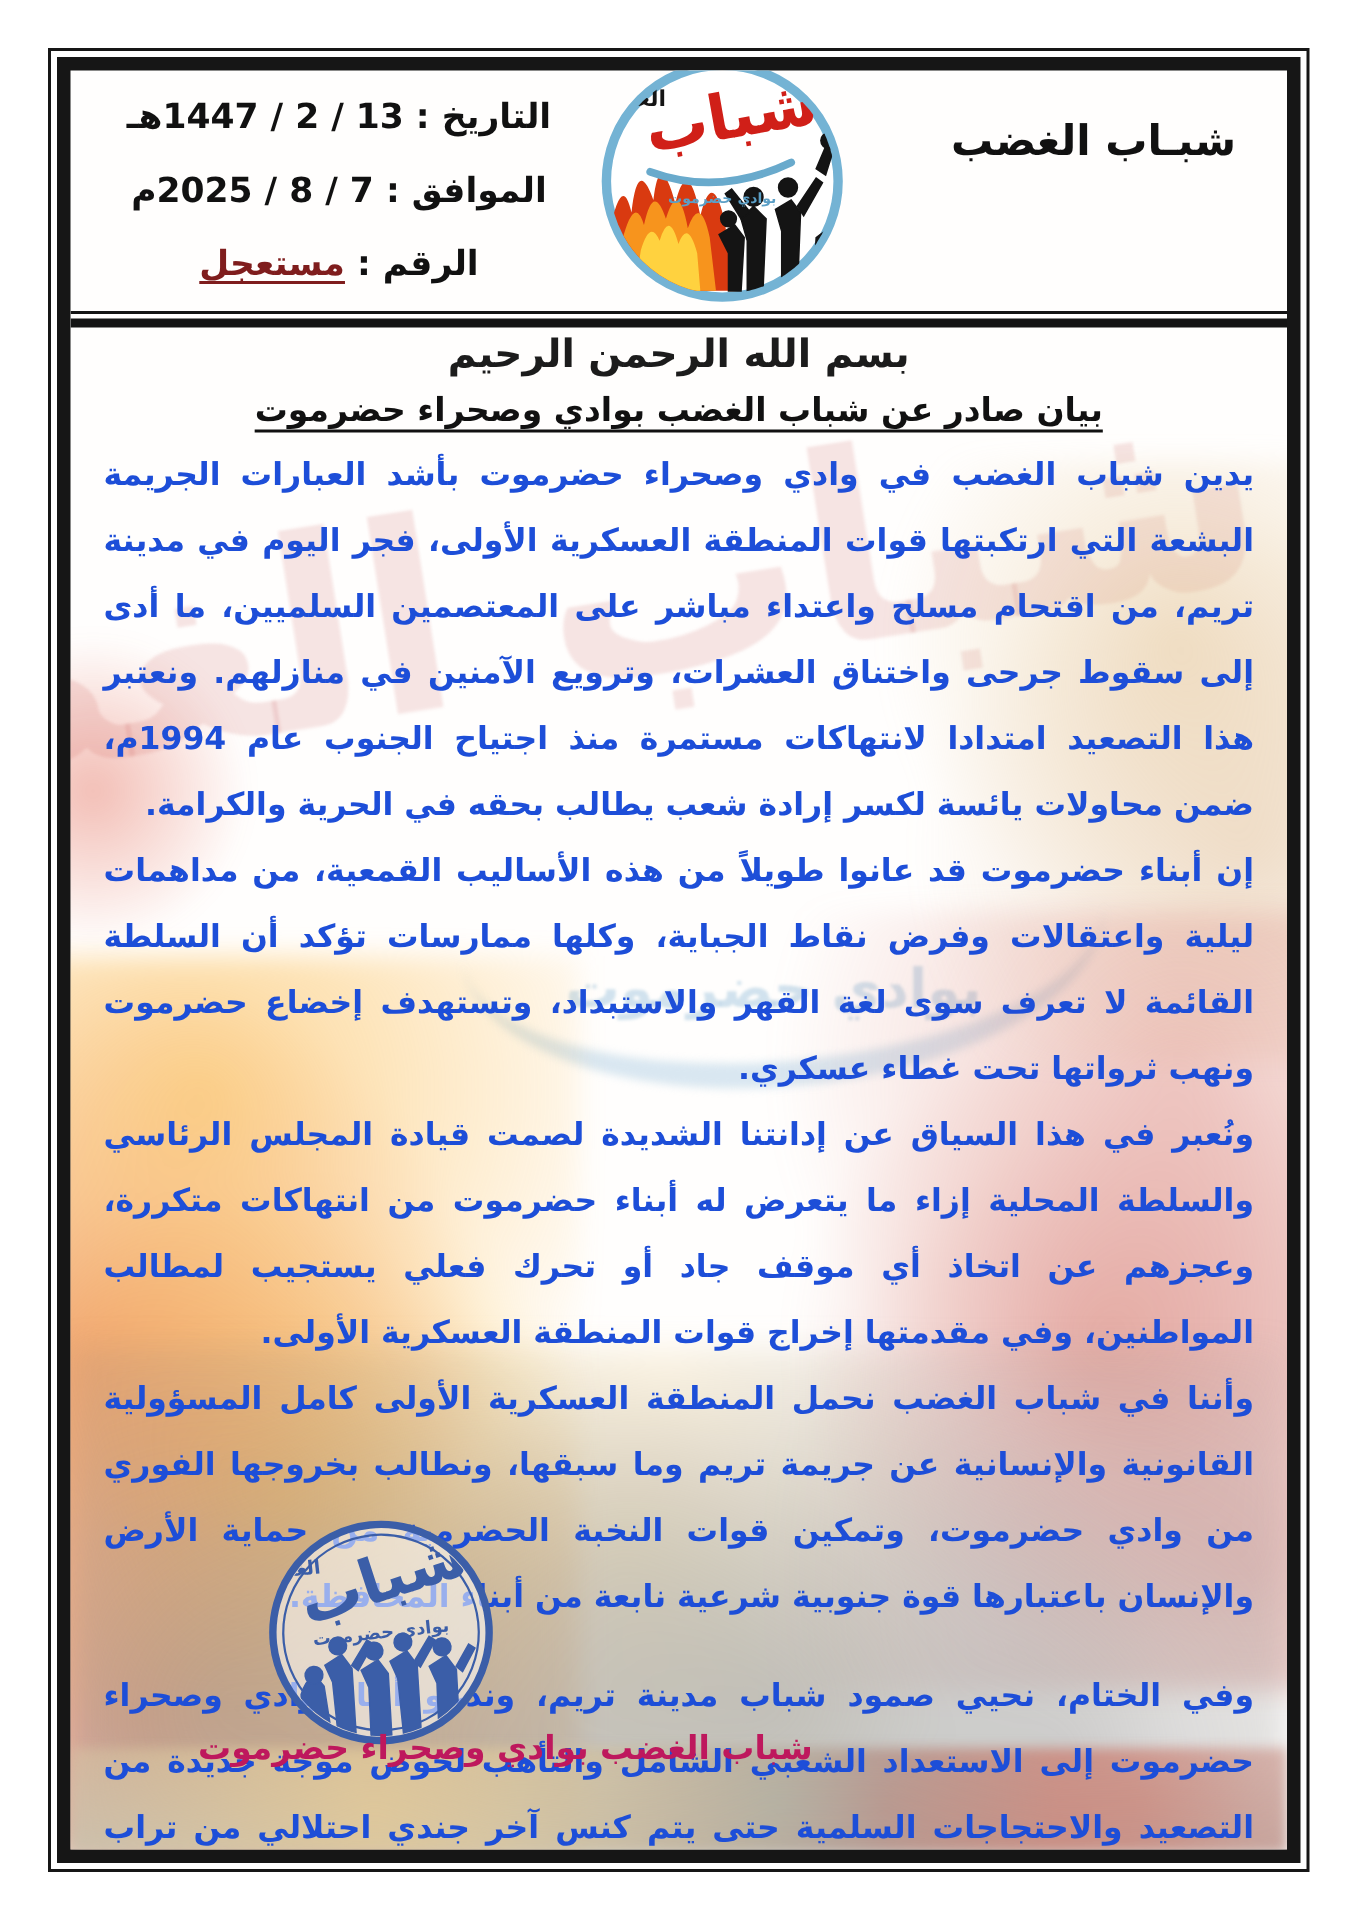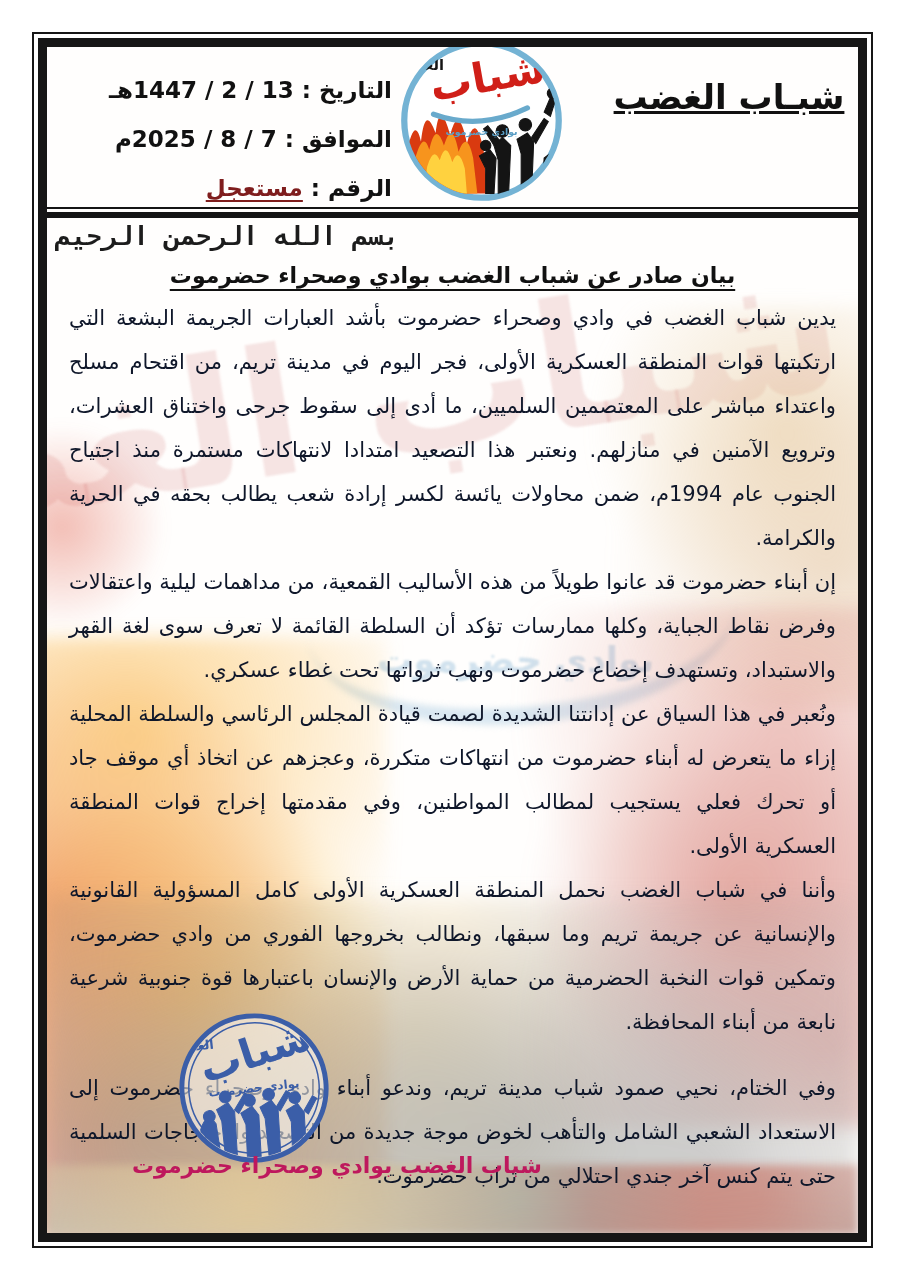--- a/index.html
+++ b/index.html
@@ -73,49 +73,49 @@
       radial-gradient(circle at 25% 60%, rgba(232,205,150,0.75), transparent 55%),
       radial-gradient(circle at 58% 50%, rgba(150,190,185,0.55), transparent 40%),
       radial-gradient(circle at 67% 55%, rgba(205,110,95,0.60), transparent 45%),
       radial-gradient(circle at 88% 50%, rgba(205,120,105,0.55), transparent 50%),
       linear-gradient(to bottom, rgba(187,187,184,0.25), rgba(186,186,183,0.85));
   }
 
   
   .hdr-dates{
     position:absolute;top:18px;left:13px;width:332px;z-index:2;
-    direction:rtl;text-align:right;color:#111;font-weight:bold;font-size:23px;margin-top:12px;
+    direction:rtl;text-align:center;color:#111;font-weight:bold;font-size:23px;
   }
   .hdr-dates .line{margin-bottom:23px;white-space:nowrap;}
   .ref-value{color:#7f1d1d;text-decoration:underline;text-underline-offset:4px;}
   .hdr-org{
     position:absolute;top:30px;left:553px;width:258px;z-index:2;
     text-align:center;color:#111;font-weight:bold;direction:rtl;
   }
-  .hdr-org .org-title{font-size:34px;margin-bottom:32px;text-decoration:underline;}
+  .hdr-org .org-title{font-size:28px;margin-bottom:32px;}
   .hdr-org .org-subtitle{font-size:22px;white-space:nowrap;}
   .logo-wrap{position:absolute;top:-10px;left:351px;width:167px;height:167px;z-index:3;}
 
   .hdr-divider{position:absolute;top:160px;left:0;width:100%;z-index:2;}
   .hdr-divider .thin{height:0;border-top:2px solid #141414;}
   .hdr-divider .thick{height:6px;background:#141414;margin-top:3px;}
 
   
   .doc-body{position:absolute;top:168px;left:8px;right:8px;z-index:1;direction:rtl;}
   .bismillah{
-    text-align:left;font-size:26px;font-weight:bold;color:#1c1c1c;
-    margin:6px 0 10px 0;letter-spacing:1px;font-family:Liberation Mono, monospace;
+    text-align:center;font-size:26px;font-weight:bold;color:#1c1c1c;
+    margin:6px 0 10px 0;letter-spacing:1px;
   }
   .doc-title{
     text-align:center;font-size:22px;font-weight:bold;color:#111;
     text-decoration:underline;text-underline-offset:6px;margin-bottom:8px;
   }
   .doc-paragraphs{padding:0 14px;}
   .doc-paragraphs p{
-    margin:0;font-size:21px;font-weight:normal;color:#0f172a;
+    margin:0;font-size:21px;font-weight:bold;color:#1d4ed8;
     line-height:44px;text-align:justify;
   }
   .doc-paragraphs p.last{margin-top:22px;}
 
   
   .stamp-wrap{position:absolute;top:962px;left:128px;width:158px;height:158px;z-index:2;transform:rotate(-6deg);}
   .signature{
     position:absolute;top:1106px;left:85px;z-index:2;direction:rtl;
     font-size:22px;font-weight:bold;color:#be185d;white-space:nowrap;letter-spacing:1px;
   }

